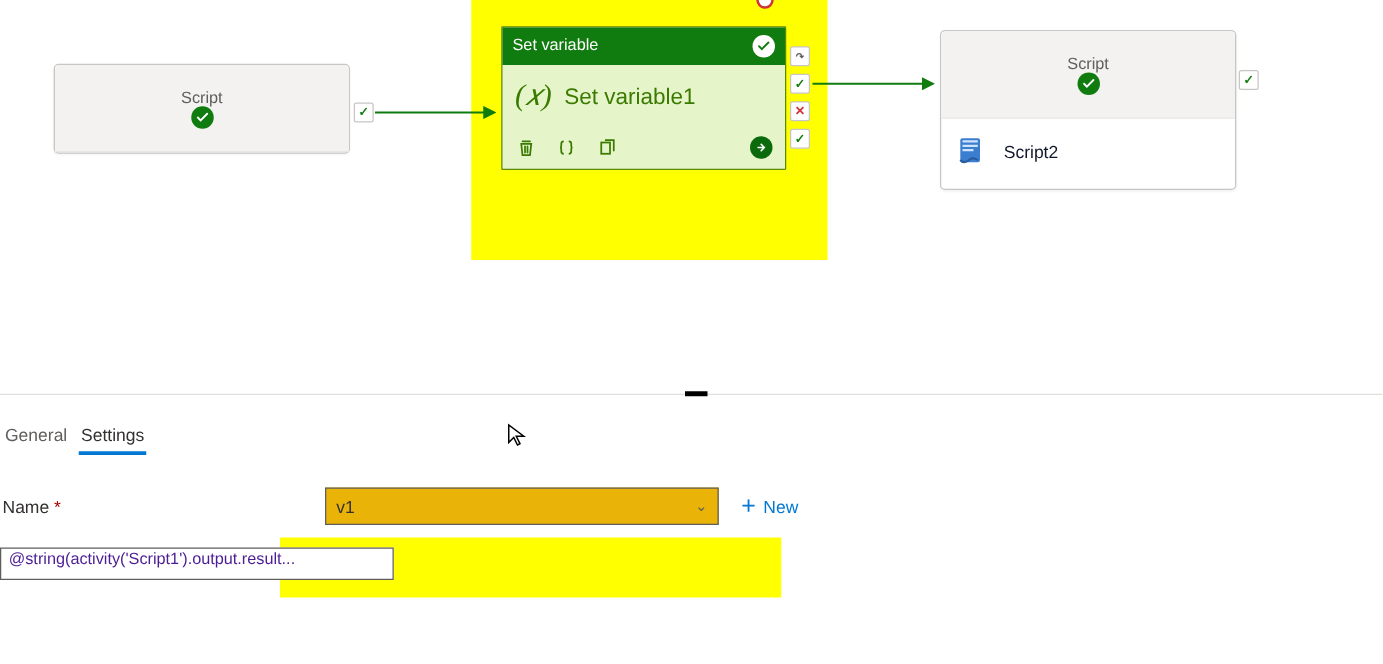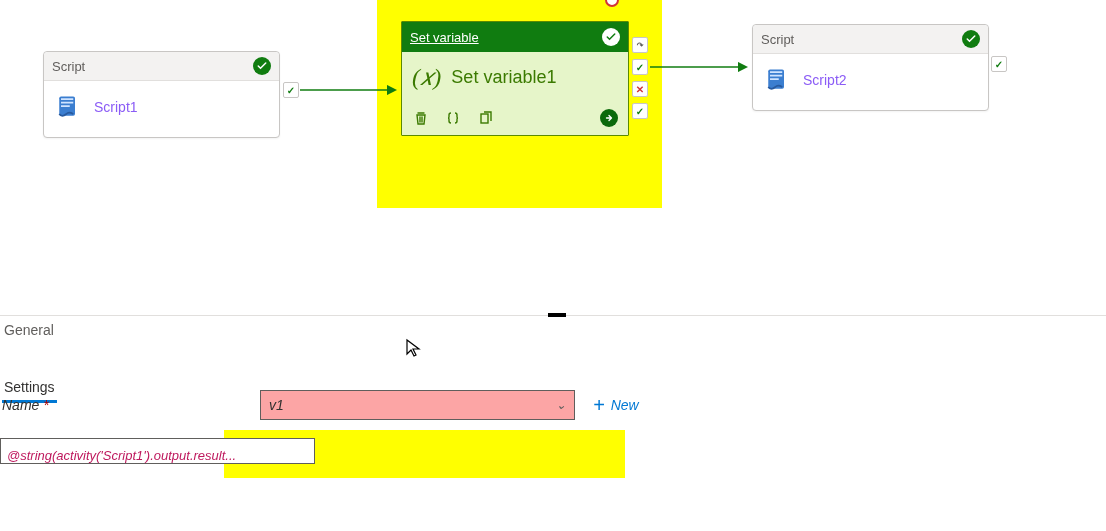--- a/index.html
+++ b/index.html
@@ -40,32 +40,33 @@
     border: 1px solid #c8c6c4;
     border-radius: 4px;
     background: #fff;
     box-shadow: 0 1px 2px rgba(0,0,0,.05);
   }
   .node-script .node-header {
     background: #f3f2f1;
     display: flex;
     align-items: center;
     justify-content: space-between;
-    padding: 5px 8px;
+    padding: 18px 8px;
     border-bottom: 1px solid #e1dfdd;
     border-radius: 4px 4px 0 0;
     font-size: 13px;
     color: #605e5c;
+    flex-direction: column;
   }
   .node-script .node-body {
     display: flex;
     align-items: center;
     padding: 12px 10px 16px;
   }
-  .node-script .node-body-label { font-size: 14px; color: #8b5cf6; }
+  .node-script .node-body-label { font-size: 14px; color: #0f172a; }
   .success-check {
     width: 18px; height: 18px;
     border-radius: 50%;
     background: #107c10;
     display: inline-flex;
     align-items: center;
     justify-content: center;
   }
   .success-check svg { width: 12px; height: 12px; }
   .script-icon {
@@ -118,25 +119,24 @@
     top: 21px;
     width: 228px;
     border: 1px solid #5c8a00;
     background: #e6f5c9;
     border-radius: 1px;
   }
   .node-setvar .node-header {
     background: #107c10;
     color: #fff;
     display: flex;
-    align-items: center;
+    align-items: flex-start;
     justify-content: space-between;
     padding: 6px 8px;
     font-size: 13px;
-    text-decoration: underline;
   }
   .node-setvar .node-header .success-check {
     background: #fff;
   }
   .node-setvar .node-header .success-check svg path { stroke: #107c10 !important; }
   .node-setvar .node-body {
     display: flex;
     align-items: center;
     padding: 12px 10px;
     color: #3b7a00;
@@ -172,25 +172,24 @@
     position: absolute;
     left: 0; top: 0;
     width: 1106px;
     height: 315px;
     pointer-events: none;
   }
   
   .tabs {
     position: absolute;
     left: 0;
-    top: 316px;
-    display: flex;
-    gap: 29px;
+    top: 334px;
+    display: flex;
+    gap: 7px;
     padding-left: 2px;
-    flex-direction: column;
   }
   .tab {
     padding: 6px 2px;
     font-size: 14px;
     color: #605e5c;
     cursor: pointer;
     position: relative;
   }
   .tab.active {
     color: #323130;
@@ -203,39 +202,38 @@
     bottom: -2px;
     height: 3px;
     background: #0078d4;
   }
   
   .form-area {
     position: absolute;
     left: 0;
     top: 390px;
     width: 100%;
-    font-style: italic;
   }
   .form-row {
     display: flex;
     align-items: center;
     margin-bottom: 18px;
   }
   .form-label {
     width: 260px;
     padding-left: 2px;
     font-size: 14px;
     color: #323130;
   }
   .req { color: #a80000; }
   .select-box {
     width: 315px;
     height: 30px;
     border: 1px solid #605e5c;
-    background: #fca5a5;
+    background: #eab308;
     display: flex;
     align-items: center;
     justify-content: space-between;
     padding: 11px 8px;
     font-size: 14px;
     color: #323130;
   }
   .chev { font-size: 12px; color: #605e5c; }
   .plus-new {
     margin-left: 18px;
@@ -252,24 +250,24 @@
     width: 401px;
     height: 48px;
     background: #ffff00;
   }
   .expr-box {
     width: 315px;
     height: 26px;
     border: 1px solid #605e5c;
     background: #fff;
     display: flex;
-    align-items: flex-end;
+    align-items: flex-start;
     padding: 0 6px;
     font-size: 13px;
-    color: #be185d;
+    color: #4c1d95;
     white-space: nowrap;
     overflow: hidden;
     text-overflow: ellipsis;
   }
   .cursor {
     position: absolute;
     left: 404px;
     top: 338px;
     width: 20px;
     height: 20px;
@@ -285,30 +283,20 @@
   <div class="red-ring"></div>
 
   <div class="node-script" style="left:43px; top:51px;">
     <div class="node-header">
       <span>Script</span>
       <span class="success-check">
         <svg viewBox="0 0 16 16">
             <path d="M3 8 l3 3 l7-7" stroke="#fff" stroke-width="2" fill="none" stroke-linecap="round"></path>
           </svg>
       </span>
-    </div>
-    <div class="node-body">
-      <span class="script-icon">
-        <svg viewBox="0 0 32 32">
-          <rect x="6" y="4" width="18" height="22" rx="2" fill="#3b7ed0"></rect>
-          <path d="M8 6 h14 v2 H8 z M8 10 h14 v2 H8 z M8 14 h10 v2 H8 z" fill="#cfe4ff"></path>
-          <path d="M6 24 q3 4 8 0 q3 -3 8 0" fill="none" stroke="#285a9e" stroke-width="2"></path>
-        </svg>
-      </span>
-      <span class="node-body-label">Script1</span>
     </div>
   </div>
   <div class="port-chip ok" style="left:283px; top:82px;"></div>
 
   <div class="node-setvar">
     <div class="node-header">
       <span>Set variable</span>
       <span class="success-check">
         <svg viewBox="0 0 16 16">
             <path d="M3 8 l3 3 l7-7" stroke="#107c10" stroke-width="2" fill="none" stroke-linecap="round"></path>

